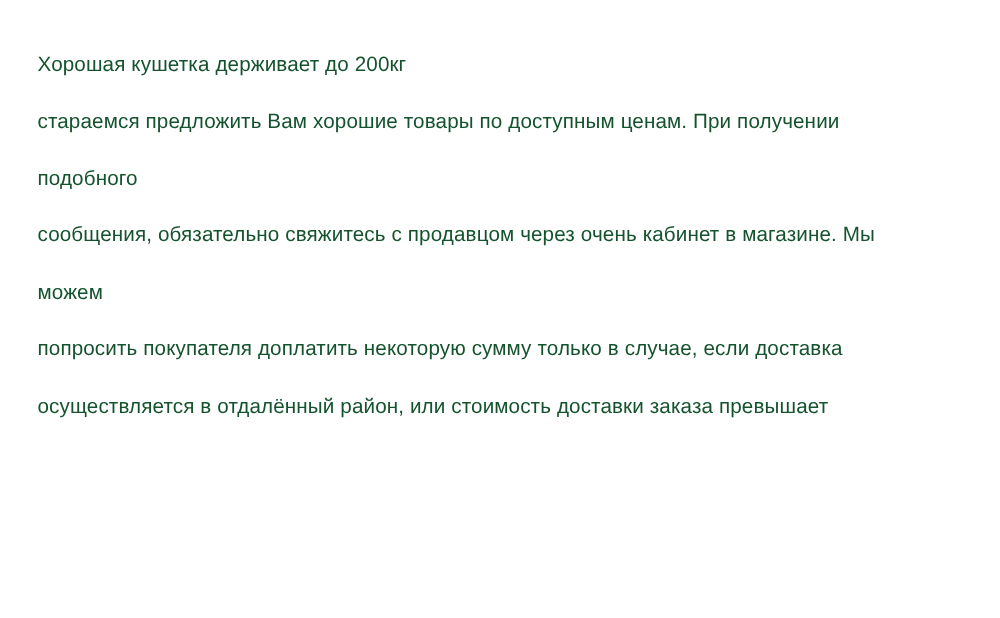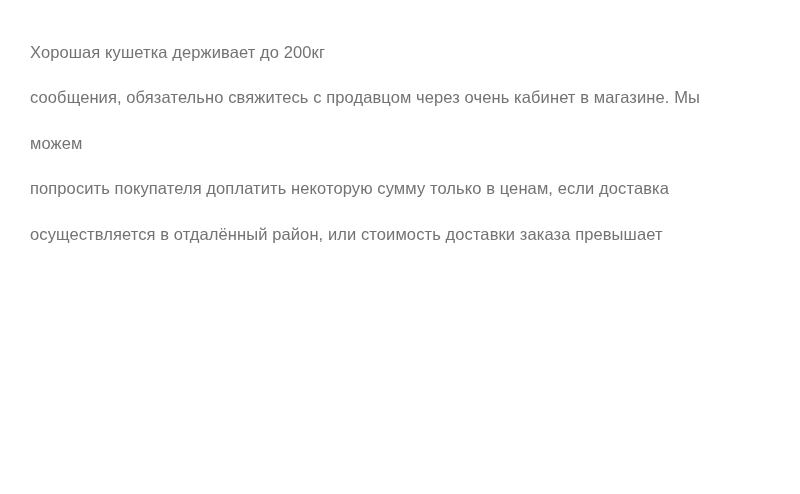--- a/index.html
+++ b/index.html
@@ -21,21 +21,21 @@
     background: #ffffff;
     box-sizing: border-box;
     padding: 30px 60px 0 30px;
   }
   .block {
     margin: 0;
   }
   .line {
     font-size: 16.5px;
     line-height: 45px;
-    color: #737373;
+    color: #14532d;
     white-space: pre-wrap;
     letter-spacing: 0.1px;
   }
   .specs .line {
     line-height: 45px;
   }
   .paragraph {
     margin-top: 0;
   }
   .paragraph .line {
@@ -45,19 +45,20 @@
 </head>
 <body>
 
 <div class="page">
 
   <div class="block specs">
     <div class="line">Хорошая кушетка держивает до 200кг</div>
   </div>
 
   <div class="block paragraph">
+    <div class="line">стараемся предложить Вам хорошие товары по доступным ценам. При получении подобного</div>
     <div class="line">сообщения, обязательно свяжитесь с продавцом через очень кабинет в магазине. Мы можем</div>
-    <div class="line">попросить покупателя доплатить некоторую сумму только в ценам, если доставка</div>
+    <div class="line">попросить покупателя доплатить некоторую сумму только в случае, если доставка</div>
     <div class="line">осуществляется в отдалённый район, или стоимость доставки заказа превышает</div>
 
   </div>
 
 </div>
 
 </body></html>

